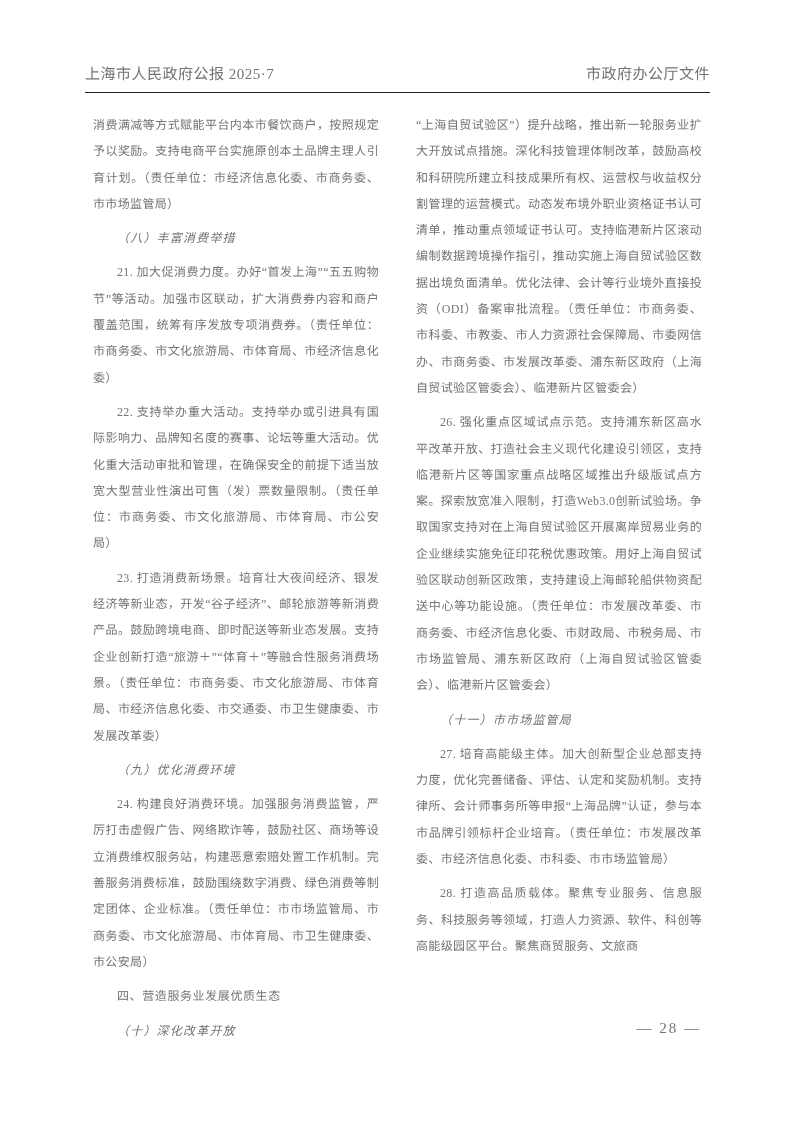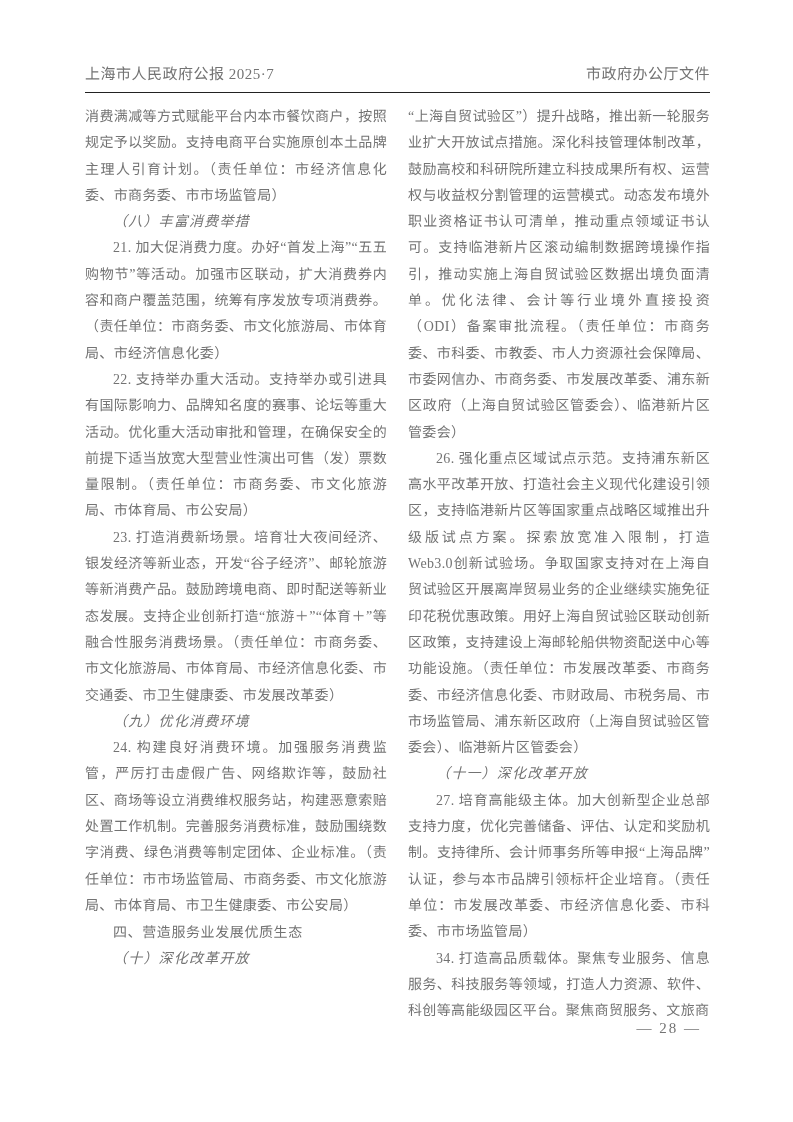--- a/index.html
+++ b/index.html
@@ -21,22 +21,22 @@
   .rule{
     position:absolute;top:92px;left:85px;right:83px;
     border-top:1.6px solid #222;
   }
   .content{
     position:absolute;top:104px;left:85px;right:83px;bottom:70px;
     display:flex;gap:21px;
   }
   .col{width:302px;overflow:hidden;}
   .col p{
-    margin:0;
-    font-size:14px;
+    margin:8px;
+    font-size:12px;
     line-height:26.3px;
     text-align:justify;
     text-justify:inter-ideograph;
     letter-spacing:.35px;
   }
   .col p.body{text-indent:2em;}
   .col p.body-cont{text-indent:0;}
   .col p.kai-heading{
     text-indent:2em;
     font-style:italic;
@@ -70,21 +70,21 @@
         <p class="body">22. 支持举办重大活动。支持举办或引进具有国际影响力、品牌知名度的赛事、论坛等重大活动。优化重大活动审批和管理，在确保安全的前提下适当放宽大型营业性演出可售（发）票数量限制。（责任单位：市商务委、市文化旅游局、市体育局、市公安局）</p>
         <p class="body">23. 打造消费新场景。培育壮大夜间经济、银发经济等新业态，开发“谷子经济”、邮轮旅游等新消费产品。鼓励跨境电商、即时配送等新业态发展。支持企业创新打造“旅游＋”“体育＋”等融合性服务消费场景。（责任单位：市商务委、市文化旅游局、市体育局、市经济信息化委、市交通委、市卫生健康委、市发展改革委）</p>
         <p class="kai-heading">（九）优化消费环境</p>
         <p class="body">24. 构建良好消费环境。加强服务消费监管，严厉打击虚假广告、网络欺诈等，鼓励社区、商场等设立消费维权服务站，构建恶意索赔处置工作机制。完善服务消费标准，鼓励围绕数字消费、绿色消费等制定团体、企业标准。（责任单位：市市场监管局、市商务委、市文化旅游局、市体育局、市卫生健康委、市公安局）</p>
         <p class="bold-heading">四、营造服务业发展优质生态</p>
         <p class="kai-heading">（十）深化改革开放</p>
       </div>
     <div class="col" id="col-right">
         <p class="body-cont">“上海自贸试验区”）提升战略，推出新一轮服务业扩大开放试点措施。深化科技管理体制改革，鼓励高校和科研院所建立科技成果所有权、运营权与收益权分割管理的运营模式。动态发布境外职业资格证书认可清单，推动重点领域证书认可。支持临港新片区滚动编制数据跨境操作指引，推动实施上海自贸试验区数据出境负面清单。优化法律、会计等行业境外直接投资（ODI）备案审批流程。（责任单位：市商务委、市科委、市教委、市人力资源社会保障局、市委网信办、市商务委、市发展改革委、浦东新区政府（上海自贸试验区管委会）、临港新片区管委会）</p>
         <p class="body">26. 强化重点区域试点示范。支持浦东新区高水平改革开放、打造社会主义现代化建设引领区，支持临港新片区等国家重点战略区域推出升级版试点方案。探索放宽准入限制，打造Web3.0创新试验场。争取国家支持对在上海自贸试验区开展离岸贸易业务的企业继续实施免征印花税优惠政策。用好上海自贸试验区联动创新区政策，支持建设上海邮轮船供物资配送中心等功能设施。（责任单位：市发展改革委、市商务委、市经济信息化委、市财政局、市税务局、市市场监管局、浦东新区政府（上海自贸试验区管委会）、临港新片区管委会）</p>
-        <p class="kai-heading">（十一）深化改革开放</p>
+        <p class="kai-heading">（十一）市市场监管局</p>
         <p class="body">27. 培育高能级主体。加大创新型企业总部支持力度，优化完善储备、评估、认定和奖励机制。支持律所、会计师事务所等申报“上海品牌”认证，参与本市品牌引领标杆企业培育。（责任单位：市发展改革委、市经济信息化委、市科委、市市场监管局）</p>
-        <p class="body">34. 打造高品质载体。聚焦专业服务、信息服务、科技服务等领域，打造人力资源、软件、科创等高能级园区平台。聚焦商贸服务、文旅商</p>
+        <p class="body">28. 打造高品质载体。聚焦专业服务、信息服务、科技服务等领域，打造人力资源、软件、科创等高能级园区平台。聚焦商贸服务、文旅商</p>
       </div>
   </div>
   <div class="footer">
     <span>— 28 —</span>
   </div>
 </div>
 
 </body></html>

